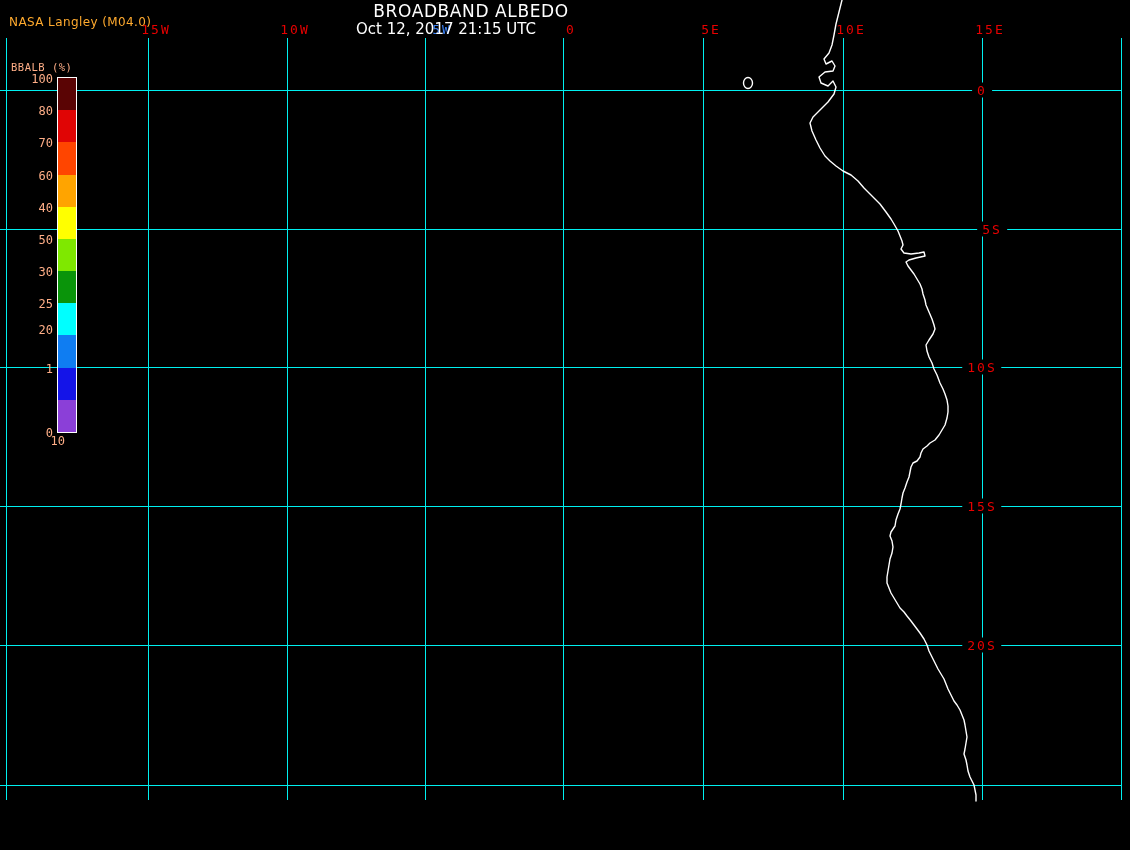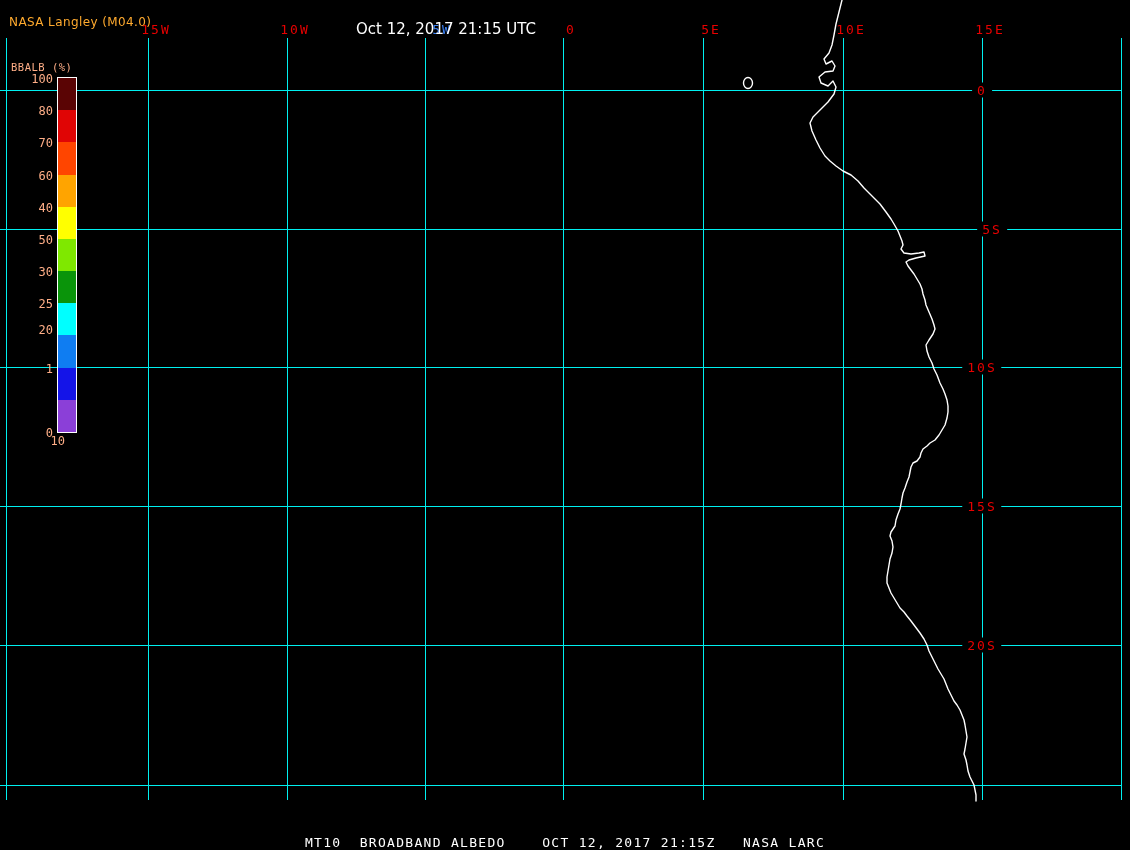--- a/index.html
+++ b/index.html
@@ -65,20 +65,21 @@
       <div class="lon-label mono" style="left: 851px; color: rgb(232, 0, 0);">10E</div>
       <div class="lon-label mono" style="left: 990px; color: rgb(232, 0, 0);">15E</div>
       <div class="lat-label mono" style="left: 982px; top: 90px; color: rgb(232, 0, 0);">0</div>
       <div class="lat-label mono" style="left: 982px; top: 229px; color: rgb(232, 0, 0); margin-left: 10px;">5S</div>
       <div class="lat-label mono" style="left: 982px; top: 367px; color: rgb(232, 0, 0);">10S</div>
       <div class="lat-label mono" style="left: 982px; top: 506px; color: rgb(232, 0, 0);">15S</div>
       <div class="lat-label mono" style="left: 982px; top: 645px; color: rgb(232, 0, 0);">20S</div>
     </div>
 
   <div id="source-label">NASA Langley (M04.0)</div>
+  <div id="map-title">BROADBAND ALBEDO</div>
   <div id="map-subtitle">Oct 12, 2017 21:15 UTC</div>
 
   <div id="colorbar-label" class="mono">BBALB (%)</div>
   <div id="colorbar" style="left: 57px; top: 77px; width: 18px; height: 354px;">
       <div class="cbar-band" style="height: 32.1818px; background: rgb(90, 4, 4);"></div>
       <div class="cbar-band" style="height: 32.1818px; background: rgb(224, 5, 5);"></div>
       <div class="cbar-band" style="height: 32.1818px; background: rgb(255, 69, 0);"></div>
       <div class="cbar-band" style="height: 32.1818px; background: rgb(255, 164, 0);"></div>
       <div class="cbar-band" style="height: 32.1818px; background: rgb(255, 255, 0);"></div>
       <div class="cbar-band" style="height: 32.1818px; background: rgb(127, 232, 0);"></div>
@@ -96,15 +97,14 @@
       <div class="cbar-tick mono" style="left: 3px; top: 207.727px;">40</div>
       <div class="cbar-tick mono" style="left: 3px; top: 239.909px;">50</div>
       <div class="cbar-tick mono" style="left: 3px; top: 272.091px;">30</div>
       <div class="cbar-tick mono" style="left: 3px; top: 304.273px;">25</div>
       <div class="cbar-tick mono" style="left: 3px; top: 330px;">20</div>
       <div class="cbar-tick mono" style="left: 3px; top: 368.636px;">1</div>
       <div class="cbar-tick mono" style="left: 15px; top: 400.818px; margin-top: 40px;">10</div>
       <div class="cbar-tick mono" style="left: 3px; top: 433px;">0</div>
     </div>
 
-  <div id="footer-caption" class="mono">MT10  BROADBAND ALBEDO    OCT 12, 2017 21:15Z   NASA LARC</div>
 
 </div>
 
 </body></html>

